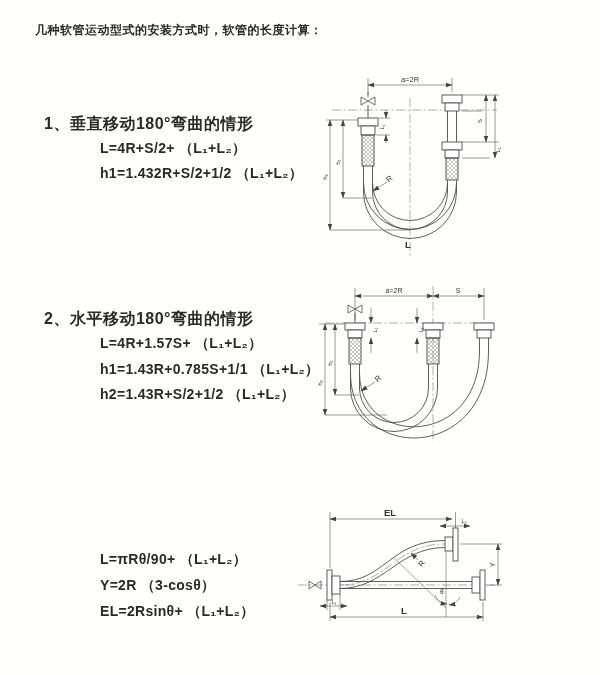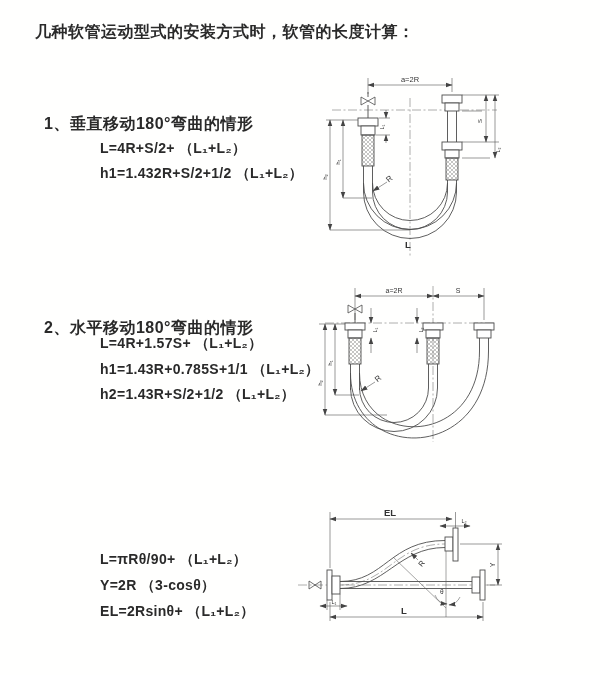--- a/index.html
+++ b/index.html
@@ -1,20 +1,20 @@
 <!DOCTYPE html>
 <html><head>
 <meta charset="utf-8">
 <style>
   html,body{margin:0;padding:0;}
   body{background:#fff;}
   .page{position:relative;width:600px;height:675px;background:#fffffe;overflow:hidden;
         font-family:"Liberation Sans","DejaVu Sans",sans-serif;color:#1f1f1f;}
   .txt{position:absolute;white-space:nowrap;font-weight:bold;color:#2a2a2a;}
-  .title{font-size:16px;letter-spacing:0.5px;}
+  .title{font-size:12px;letter-spacing:0.5px;}
   .heading{font-size:16px;letter-spacing:0.5px;}
   .formula{font-size:14px;letter-spacing:0.3px;padding-left:36px;}
   svg{position:absolute;}
   svg text{font-family:"Liberation Sans","DejaVu Sans",sans-serif;fill:#333;}
   .ln{stroke:#4d4d4d;stroke-width:0.9;fill:none;}
   .thin{stroke:#5a5a5a;stroke-width:0.55;fill:none;}
   .dim{stroke:#555;stroke-width:0.6;fill:none;}
   .cl{stroke:#6a6a6a;stroke-width:0.55;fill:none;stroke-dasharray:9 2.5 2 2.5;}
   .fit{fill:#fff;stroke:#4d4d4d;stroke-width:0.9;}
   .valve{fill:none;stroke:#4d4d4d;stroke-width:0.8;}
@@ -23,21 +23,21 @@
 <body>
 
 <div class="page">
 
   <div class="txt title" style="left:35px;top:22px;">几种软管运动型式的安装方式时，软管的长度计算：</div>
 
   <div class="txt heading" style="left:44px;top:114px;">1、垂直移动180°弯曲的情形</div>
   <div class="txt formula" style="left:64px;top:140px;">L=4R+S/2+ （L₁+L₂）</div>
   <div class="txt formula" style="left:64px;top:165px;">h1=1.432R+S/2+1/2 （L₁+L₂）</div>
 
-  <div class="txt heading" style="left:44px;top:309px;margin-top:9px;">2、水平移动180°弯曲的情形</div>
+  <div class="txt heading" style="left:44px;top:309px;">2、水平移动180°弯曲的情形</div>
   <div class="txt formula" style="left:64px;top:335px;">L=4R+1.57S+ （L₁+L₂）</div>
   <div class="txt formula" style="left:64px;top:361px;">h1=1.43R+0.785S+1/1 （L₁+L₂）</div>
   <div class="txt formula" style="left:64px;top:386px;">h2=1.43R+S/2+1/2 （L₁+L₂）</div>
 
   <div class="txt formula" style="left:64px;top:551px;">L=πRθ/90+ （L₁+L₂）</div>
   <div class="txt formula" style="left:64px;top:577px;">Y=2R （3-cosθ）</div>
   <div class="txt formula" style="left:64px;top:603px;">EL=2Rsinθ+ （L₁+L₂）</div>
 
   <svg style="left:300px;top:70px;" width="280" height="195" viewBox="0 0 280 195">
     <defs>

